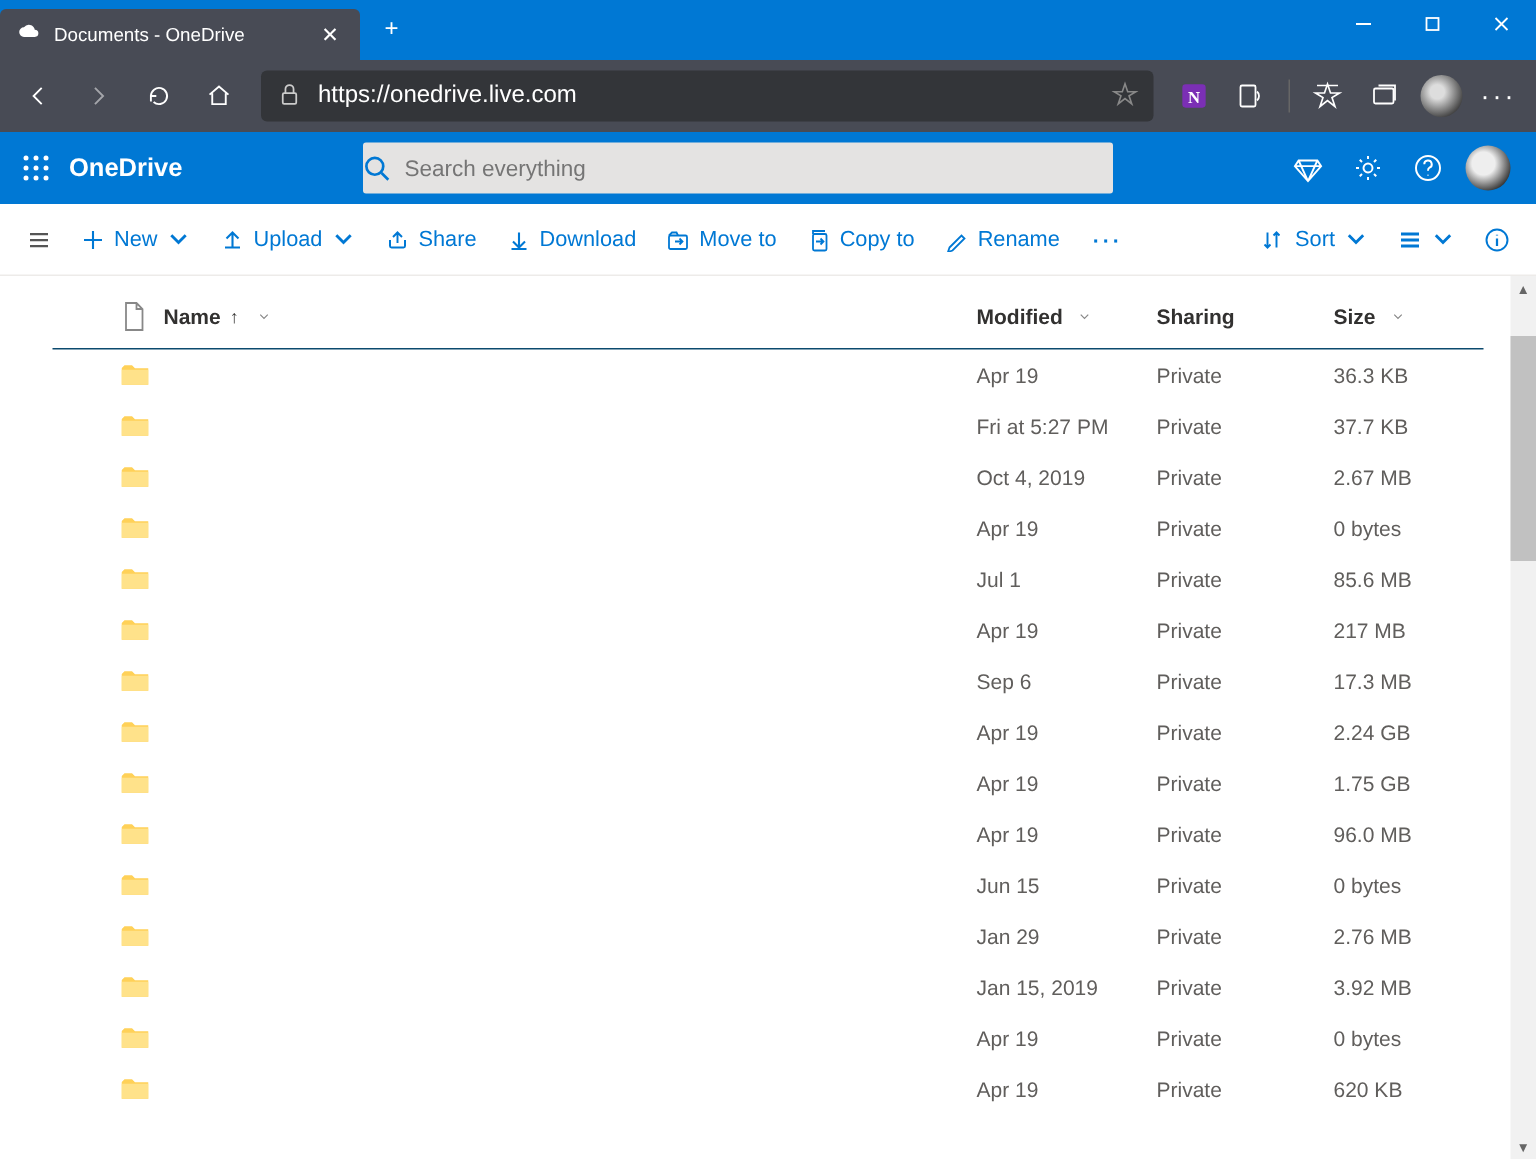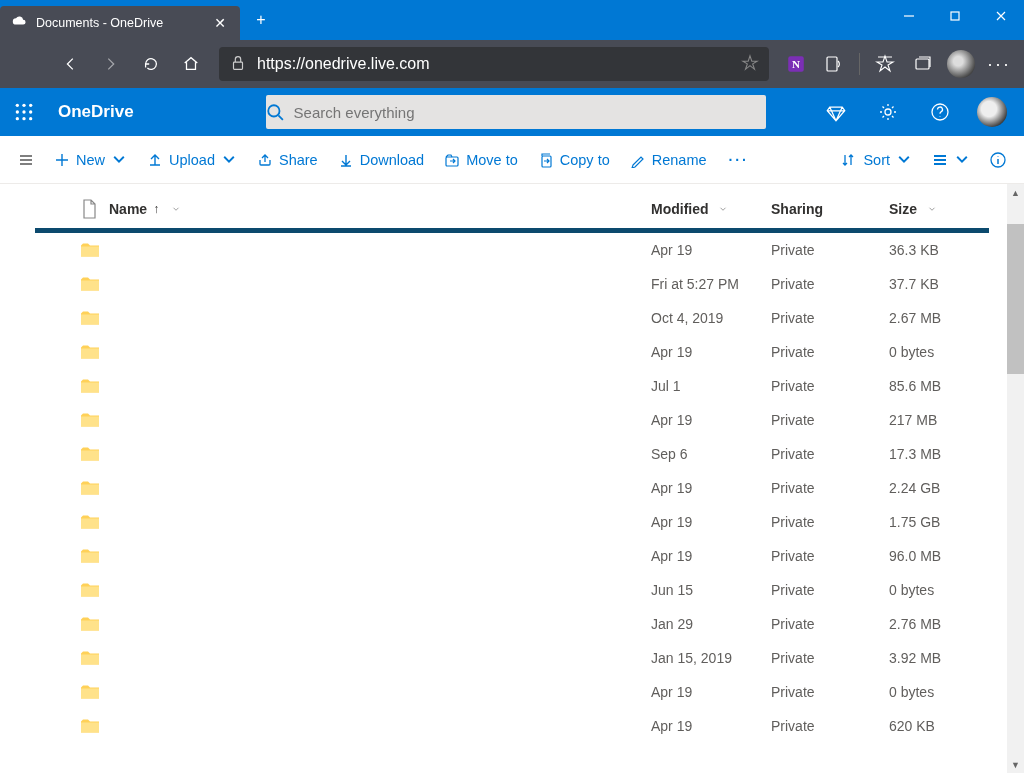--- a/index.html
+++ b/index.html
@@ -11,34 +11,34 @@
   .tab-strip { display: flex; align-items: center; height: 100%; }
   .tab { background: #484b55; height: 34px; margin-top: 6px; display: flex; align-items: center; padding: 0 12px; gap: 8px; border-radius: 4px 4px 0 0; min-width: 240px; color: #fff; justify-content: center; }
   .tab-favicon { width: 16px; height: 16px; }
   .tab-title { flex: 1; font-size: 12.5px; }
   .tab-close { width: 16px; height: 16px; display: flex; align-items: center; justify-content: center; color: #fff; font-size: 14px; }
   .new-tab { width: 30px; height: 30px; display: flex; align-items: center; justify-content: center; color: #fff; font-size: 16px; margin-left: 6px; }
   .win-controls { display: flex; height: 100%; }
   .win-btn { width: 46px; height: 32px; display: flex; align-items: center; justify-content: center; color: #fff; }
   .win-btn svg { width: 12px; height: 12px; }
   
-  .addrbar { height: 48px; background: #484b55; display: flex; align-items: center; padding: 0 8px; gap: 4px; margin-left: 45px; }
+  .addrbar { height: 48px; background: #484b55; display: flex; align-items: center; padding: 0 8px; gap: 4px; }
   .nav-btn { width: 36px; height: 36px; display: flex; align-items: center; justify-content: center; color: #fff; border-radius: 4px; }
   .nav-btn.disabled { opacity: 0.5; }
   .nav-btn svg { width: 18px; height: 18px; }
   .addr-field { flex: 1; background: #333539; height: 34px; border-radius: 4px; display: flex; align-items: center; padding: 0 10px; gap: 10px; margin: 0 6px; }
   .addr-field .lock { color: #ccc; }
   .addr-field .url { color: #fff; font-size: 16px; flex: 1; }
   .addr-field .star { color: #888; }
   .addr-icon { width: 34px; height: 34px; display: flex; align-items: center; justify-content: center; color: #fff; }
   .addr-sep { width: 1px; height: 22px; background: #666; margin: 0 4px; }
   .profile-pic { width: 28px; height: 28px; border-radius: 50%; background: radial-gradient(circle at 40% 40%, #ddd 20%, #333 80%); }
   
   
-  .od-header { height: 48px; background: #0078d4; display: flex; align-items: center; padding: 0 12px; gap: 12px; color: #fff; }
+  .od-header { height: 48px; background: #0078d4; display: flex; align-items: center; padding: 0 12px; color: #fff; }
   .waffle { width: 24px; height: 24px; display: flex; align-items: center; justify-content: center; }
   .od-brand { font-size: 17px; font-weight: 600; margin-left: 10px; margin-right: 120px; }
   .od-search { flex: 0 0 500px; background: #e4e3e2; height: 34px; border-radius: 2px; display: flex; align-items: center; padding: 0 0; gap: 10px; }
   .od-search svg { color: #0078d4; }
   .od-search input { flex: 1; background: none; border: none; outline: none; font-size: 15px; color: #555; }
   .od-spacer { flex: 1; }
   .od-hdr-icon { width: 40px; height: 40px; display: flex; align-items: center; justify-content: center; color: #fff; }
   .od-avatar { width: 30px; height: 30px; border-radius: 50%; background: radial-gradient(circle at 40% 40%, #eee 30%, #222 80%); }
   
   
@@ -46,21 +46,21 @@
   .cmd { display: flex; align-items: center; gap: 6px; padding: 0 8px; height: 34px; font-size: 14.5px; }
   .cmd svg { width: 16px; height: 16px; }
   .chev { width: 10px; height: 10px; }
   .cmdbar .hamb { color: #555; }
   .cmdbar .right { margin-left: auto; display: flex; align-items: center; gap: 4px; }
   .more-dots { letter-spacing: 2px; font-weight: bold; padding: 0 10px; }
   
   
   .content { position: relative; height: calc(773px - 40px - 48px - 48px - 48px); overflow: hidden; background: #fff; }
   .list { padding: 5px 35px 0 35px; }
-  .cols { display: flex; align-items: center; height: 44px; border-bottom: 5px solid #0c4a6e; font-weight: 600; color: #323130; }
+  .cols { display: flex; align-items: center; height: 44px; border-bottom: 1px solid #0c4a6e; font-weight: 600; color: #323130; }
   .col-sel { flex: 0 0 46px; }
   .col-icon { flex: 0 0 28px; display:flex; align-items:center; }
   .col-name { flex: 1 1 auto; display: flex; align-items: center; gap: 6px; }
   .col-mod { flex: 0 0 120px; }
   .col-share { flex: 0 0 118px; }
   .col-size { flex: 0 0 100px; }
   .sort-arrow { font-size: 12px; }
   .hdr-chev { color: #888; margin-left: 6px; }
   .row { display: flex; align-items: center; height: 34px; font-size: 14px; }
   .row .col-mod, .row .col-share, .row .col-size { color: #605e5c; }

